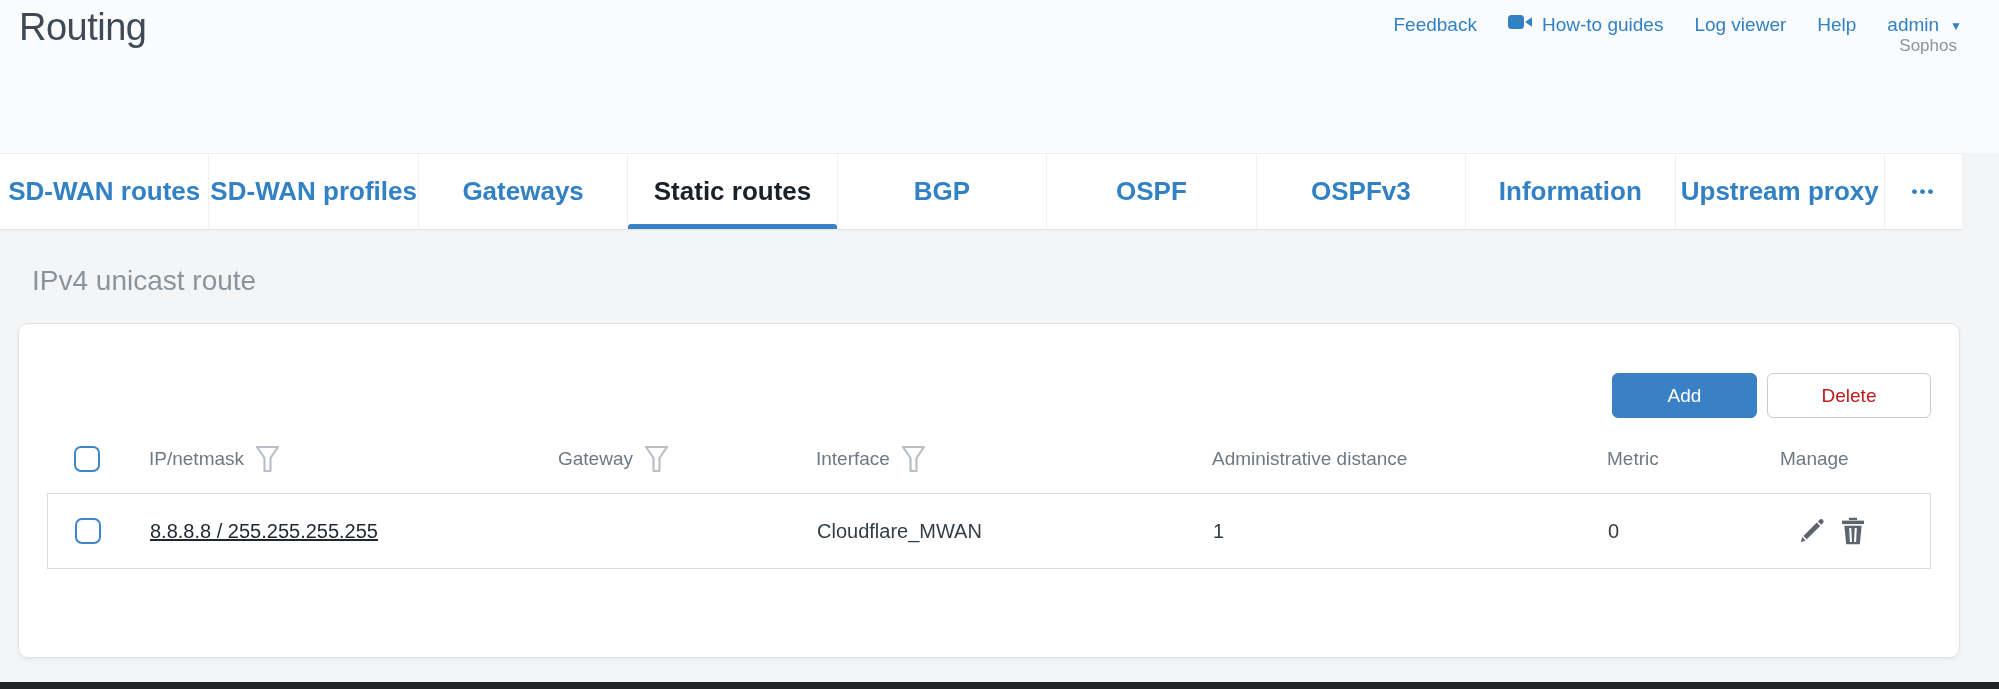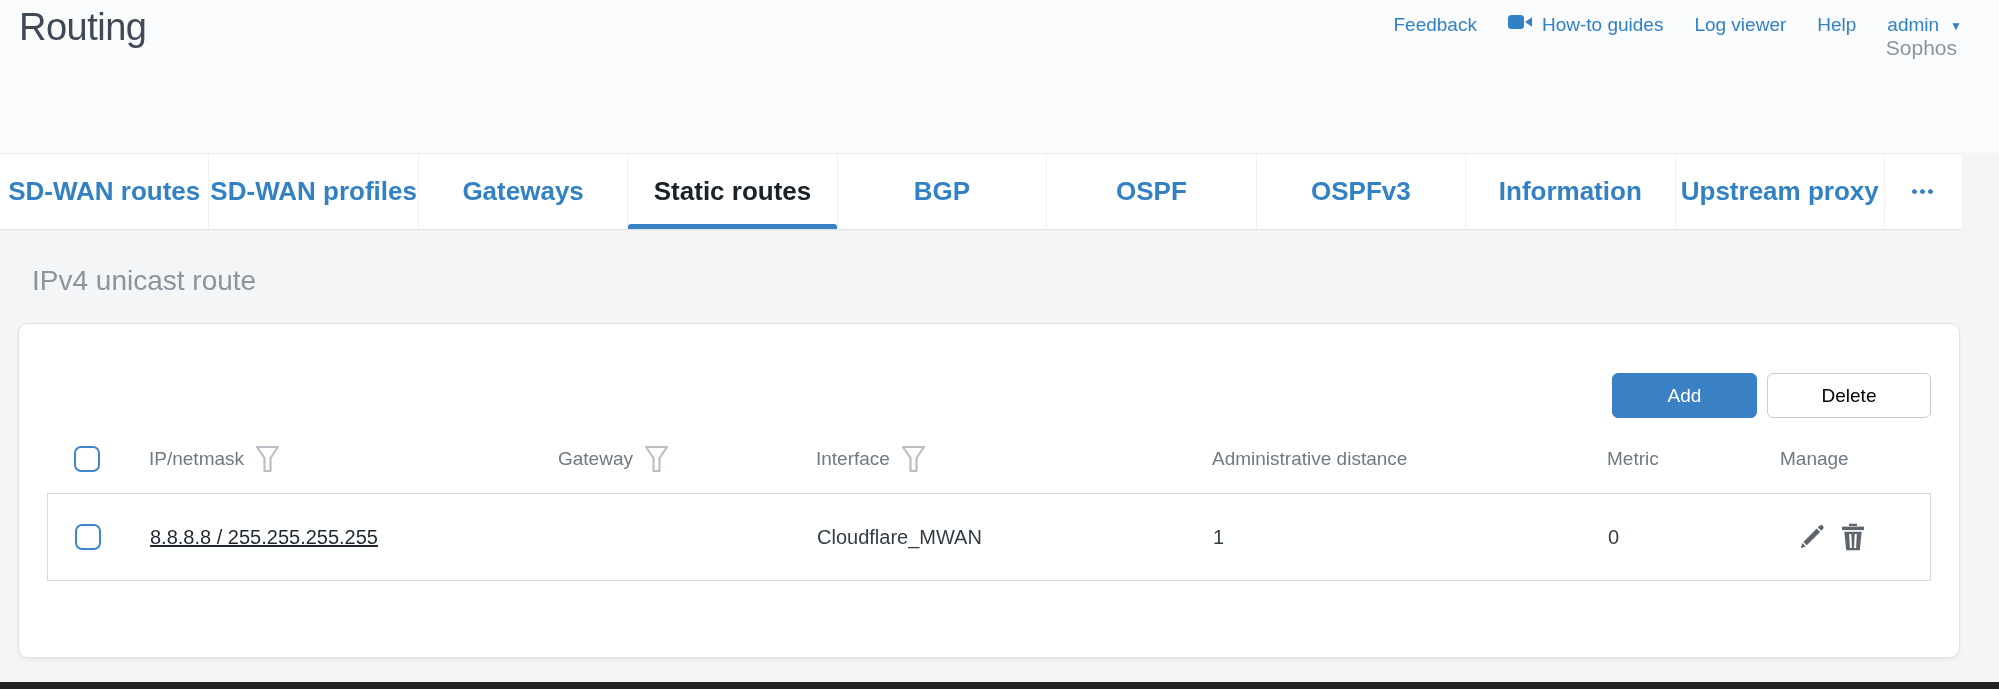--- a/index.html
+++ b/index.html
@@ -7,21 +7,21 @@
   body { font-family:"Liberation Sans", sans-serif; background:#f4f5f6; position:relative; overflow:hidden; }
 
   .screen { position:absolute; inset:0;border-radius:16px; }
 
   
   .header { position:absolute; top:0; left:0; width:1999px; height:153px; background:#fafbfc; }
   .page-title { position:absolute; left:19px; top:6px; font-size:38px; font-weight:400; color:#3f4a56; letter-spacing:-0.5px; }
   .topnav { position:absolute; top:13px; right:37px; display:flex; align-items:flex-end; gap:31px; }
   .topnav-item { display:flex; align-items:center; gap:9px; color:#3181c4; font-size:19px; font-weight:500; cursor:pointer; white-space:nowrap; }
   .caret-down { font-size:12px; color:#3181c4; margin-left:2px; transform:translateY(1px); }
-  .org-name { position:absolute; top:36px; right:42px; font-size:21px; color:#8a949d; }
+  .org-name { position:absolute; top:36px; right:42px; font-size:17px; color:#8a949d; }
 
   
   .tabbar { position:absolute; top:153px; left:0; width:1962px; height:77px; background:#ffffff;
             border-top:1px solid #eceef0; border-bottom:1px solid #e2e4e7; display:flex;
             box-shadow:0 1px 2px rgba(0,0,0,0.03); }
   .tab { flex:1 1 0; display:flex; align-items:center; justify-content:center; position:relative;
          color:#3181c4; font-size:26px; font-weight:700; cursor:pointer; border-left:1px solid #eff1f3; }
   .tab:first-child { border-left:none; }
   .tab.active { color:#1b2128; }
   .tab.active::after { content:""; position:absolute; left:0; right:0; bottom:0; height:5px; background:#3a80c4; border-radius:3px 3px 0 0; }
@@ -31,27 +31,27 @@
   
   .content { position:absolute; top:231px; left:0; width:1999px; bottom:7px; background:#f4f5f6; }
   .section-heading { position:absolute; left:32px; top:34px; font-size:28px; font-weight:300; color:#8a949d; }
 
   .card { position:absolute; left:18px; top:92px; width:1942px; height:335px; background:#ffffff;
           border:1px solid #e0e3e6; border-radius:10px; box-shadow:0 2px 4px rgba(0,0,0,0.05); }
 
   .btn { position:absolute; top:49px; height:45px; border-radius:6px; font-size:19px; font-family:inherit;
          display:flex; align-items:center; justify-content:center; cursor:pointer; }
   .btn-add { right:202px; width:145px; background:#3a80c4; border:1px solid #3a80c4; color:#ffffff; }
-  .btn-delete { right:28px; width:164px; background:#ffffff; border:1px solid #c9cdd1; color:#000000; }
+  .btn-delete { right:28px; width:164px; background:#ffffff; border:1px solid #c9cdd1; color:#b91c1c; }
 
   .table { position:absolute; left:28px; top:100px; width:1884px; }
   .trow { display:grid; grid-template-columns:102px 409px 258px 396px 395px 173px 1fr; align-items:center; }
   .thead { height:69px; color:#6e7983; font-size:19px; }
   .th { display:flex; align-items:center; gap:11px; }
-  .tbody-row { height:88px; background:#ffffff; border:1px solid #d8dbde; color:#333d46; font-size:20px; }
+  .tbody-row { height:76px; background:#ffffff; border:1px solid #d8dbde; color:#333d46; font-size:20px; }
   .cell-sel { padding-left:27px; }
   .checkbox { width:26px; height:26px; border:2px solid #3f86c9; border-radius:7px; background:#fff; cursor:pointer; }
   .funnel-icon { cursor:pointer; display:inline-flex; }
   .ip-link { color:#1f2831; text-decoration:underline; cursor:pointer; }
   .manage-cell { display:flex; align-items:center; gap:12px; padding-left:16px; }
   .action-icon { cursor:pointer; display:inline-flex; }
 
   .bottom-strip { position:absolute; left:0; bottom:0; width:1999px; height:7px; background:#202224; }
 </style>
 </head>

